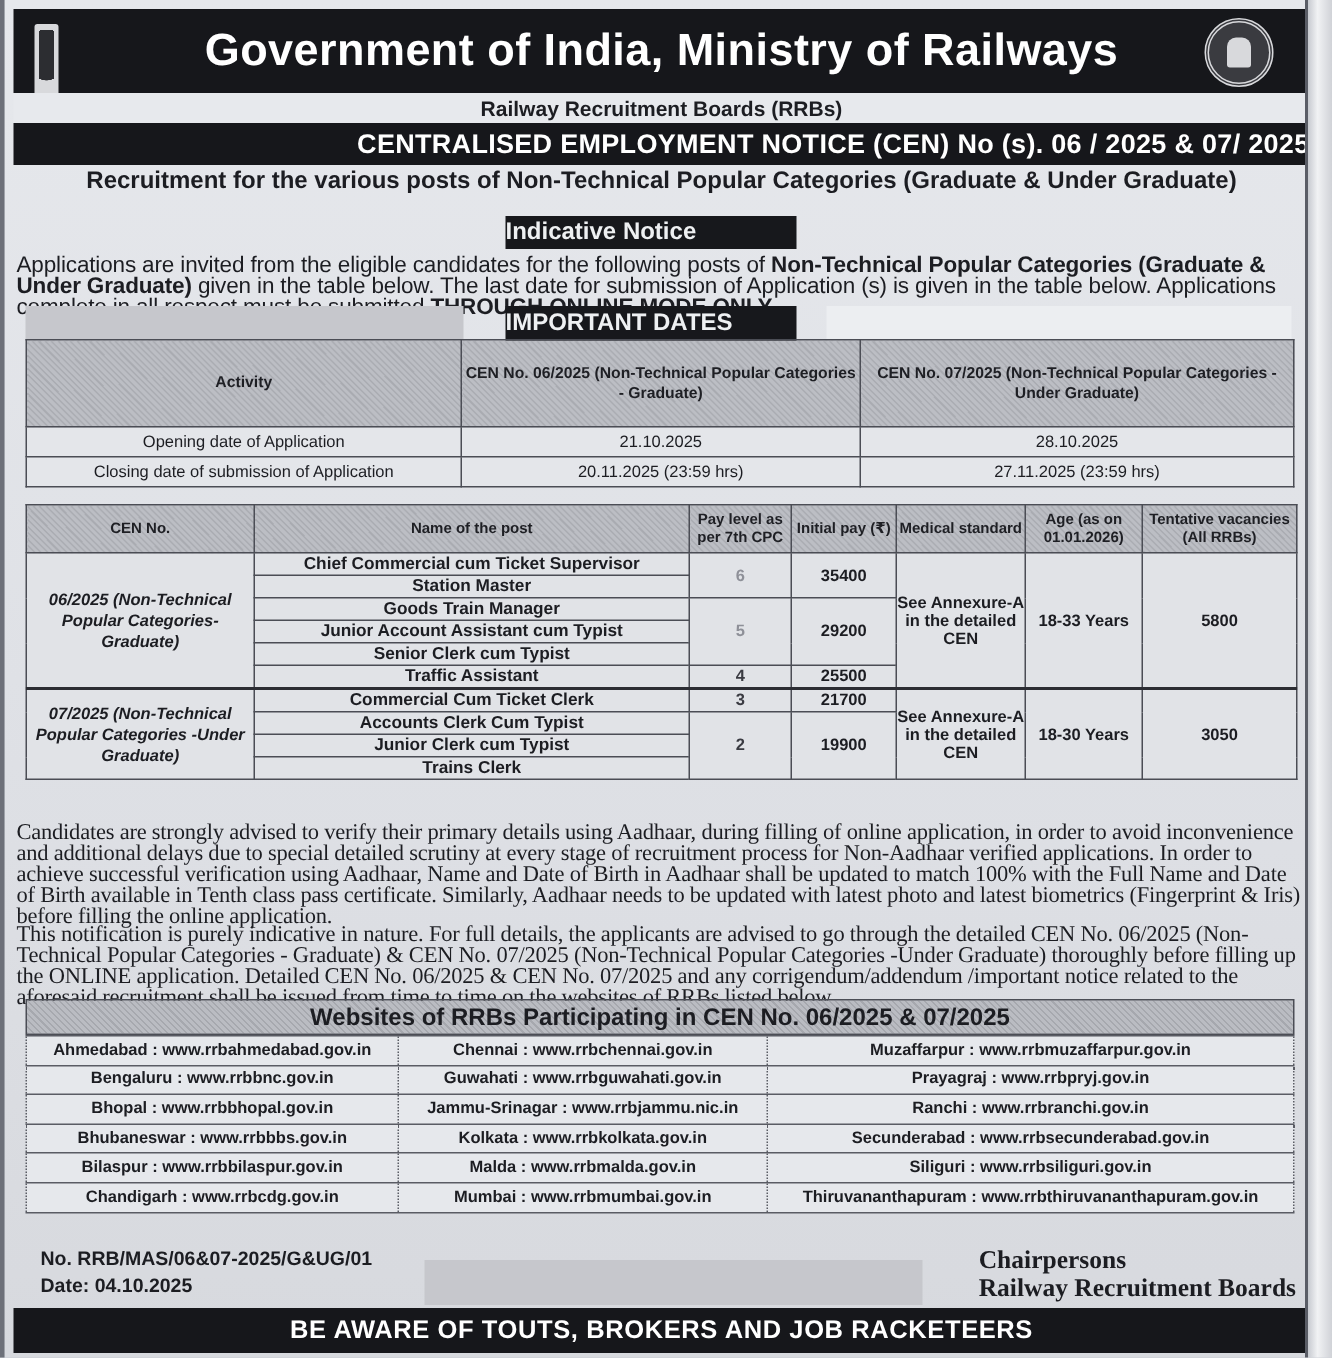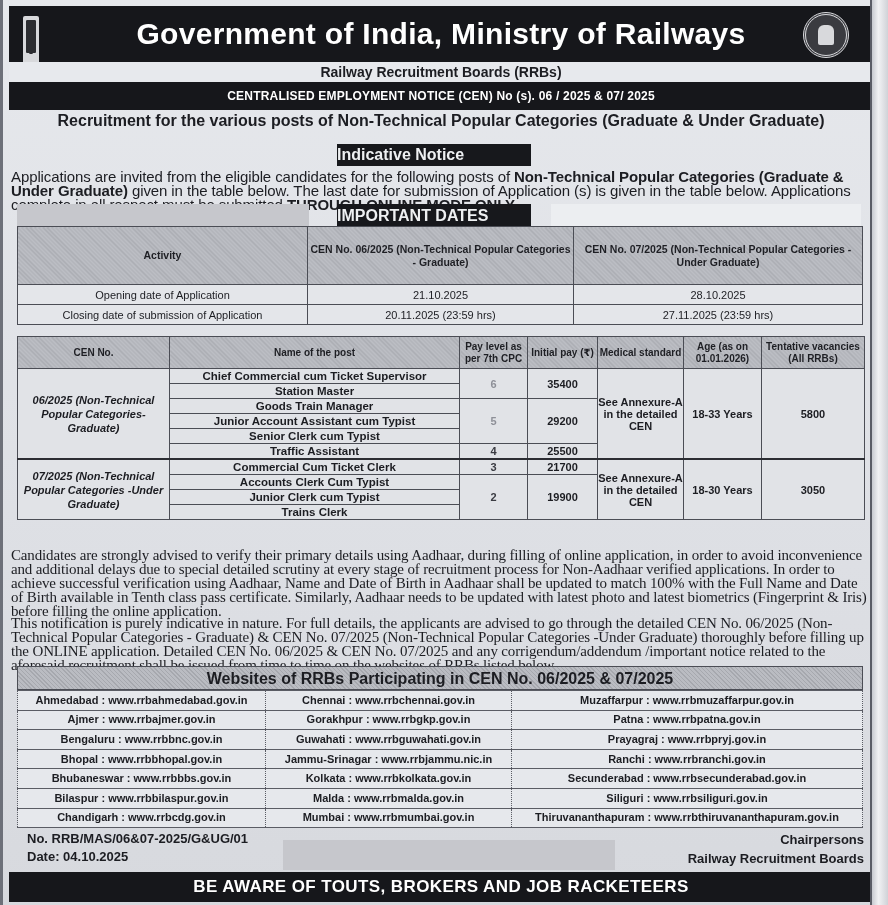--- a/index.html
+++ b/index.html
@@ -42,21 +42,21 @@
     }
     .rail-logo::after {
       content: ""; position: absolute; left: 12px; top: 10px; width: 16px; height: 20px;
       background: #d8d9dc; border-radius: 6px 6px 2px 2px;
     }
     .subtitle-rrb {
       position: absolute; left: 6px; top: 62px; width: 864px; height: 20px;
       text-align: center; font-size: 14px; font-weight: bold; line-height: 20px;
       background: #e7e9ed;
     }
-    .banner.cen { top: 82px; height: 28px; font-size: 12px; line-height: 28px; letter-spacing: 0.2px; }
+    .banner.cen { top: 82px; height: 28px; font-size: 18px; line-height: 28px; letter-spacing: 0.2px; text-align: right; }
     .recruit-line {
       position: absolute; left: 6px; top: 110px; width: 864px; height: 22px;
       text-align: center; font-size: 16px; font-weight: bold; line-height: 22px;
     }
     .pill {
       position: absolute; left: 334px; width: 194px; background: #17181c; color: #eef0f2;
       text-align: left; font-weight: bold; font-size: 16px;
     }
     .pill.notice { top: 144px; height: 22px; line-height: 22px; }
     .pill.dates { top: 204px; height: 24px; line-height: 24px; }
@@ -96,22 +96,22 @@
     }
     .web-table { left: 14px; top: 690px; width: 846px; font-size: 11px; }
     .web-table td {
       height: 19.6px; background: #e6e8ec; font-weight: bold; line-height: 17px;
       border-color: #5a5c64; border-style: solid dotted;
     }
     .footer-ref {
       position: absolute; left: 24px; top: 830px; font-size: 13px; font-weight: bold; line-height: 18px;
     }
     .footer-sign {
-      position: absolute; right: 24px; top: 830px; font-size: 13px; font-weight: bold;
-      line-height: 19px; text-align: right;
+      position: absolute; right: 24px; top: 830px; font-size: 17px; font-weight: bold;
+      line-height: 19px; text-align: left; font-family: Liberation Serif, serif;
     }
     .banner.warning { top: 872px; height: 30px; font-size: 17px; line-height: 30px; letter-spacing: 0.4px; }
   </style>
 </head>
 <body>
 
 <div class="page">
 
   <div class="banner title">
     <span class="emblem"></span>
@@ -222,25 +222,20 @@
 
   <div class="web-head">Websites of RRBs Participating in CEN No. 06/2025 &amp; 07/2025</div>
   <table class="web-table">
     <tbody>
         <tr>
       <td style="width:248px">Ahmedabad : www.rrbahmedabad.gov.in</td>
       <td style="width:246px">Chennai : www.rrbchennai.gov.in</td>
       <td>Muzaffarpur : www.rrbmuzaffarpur.gov.in</td>
     </tr>
     <tr>
-      <td>Ajmer : www.rrbajmer.gov.in</td>
-      <td>Gorakhpur : www.rrbgkp.gov.in</td>
-      <td>Patna : www.rrbpatna.gov.in</td>
-    </tr>
-    <tr>
       <td>Bengaluru : www.rrbbnc.gov.in</td>
       <td>Guwahati : www.rrbguwahati.gov.in</td>
       <td>Prayagraj : www.rrbpryj.gov.in</td>
     </tr>
     <tr>
       <td>Bhopal : www.rrbbhopal.gov.in</td>
       <td>Jammu-Srinagar : www.rrbjammu.nic.in</td>
       <td>Ranchi : www.rrbranchi.gov.in</td>
     </tr>
     <tr>

